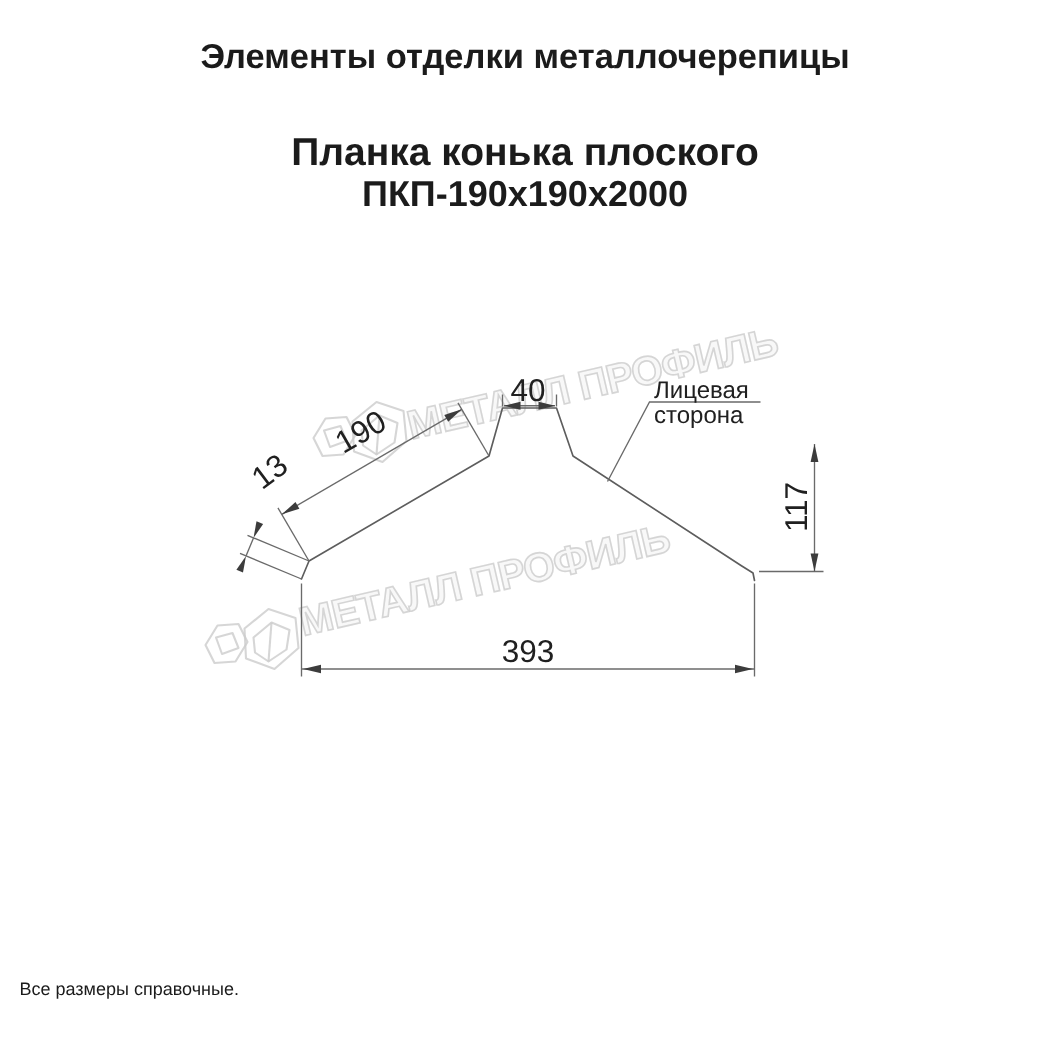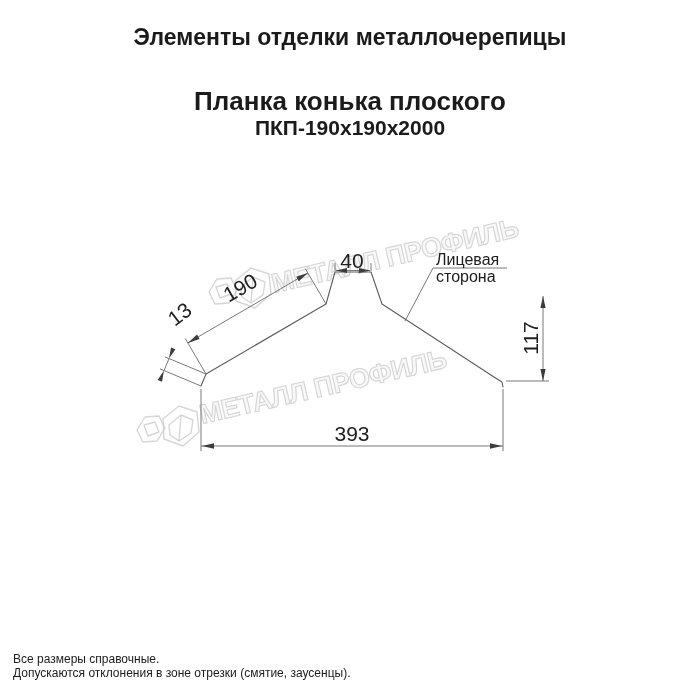--- a/index.html
+++ b/index.html
@@ -4,21 +4,21 @@
 <style>
   html,body { margin:0; padding:0; }
   body {
     width:700px; height:700px; position:relative; overflow:hidden;
     background:#ffffff; font-family:"Liberation Sans", sans-serif;
   }
   .title { position:absolute; left:0; width:700px; text-align:center;
            color:#1b1b1b; font-weight:bold; margin:0; }
   #t1 { top:24px;  font-size:23px; }
   #t2 { top:86px;  font-size:26px; }
-  #t3 { top:116px; font-size:21px; }
+  #t3 { top:116px; font-size:24px; }
   #diagram { position:absolute; left:0; top:0; }
   .footnotes { position:absolute; left:13px; top:652px; font-size:12px;
                line-height:14px; color:#1b1b1b; }
   
   .pl  { fill:none; stroke:#5d5d5d; stroke-width:1.1; stroke-linejoin:round; stroke-linecap:round; }
   .dl  { fill:none; stroke:#6a6a6a; stroke-width:0.9; }
   .ar  { fill:#3c3c3c; stroke:none; }
   .dt  { font-size:21px; fill:#202020; }
   .lt  { font-size:16px; fill:#202020; }
   .wmt { font-size:27px; font-weight:bold; letter-spacing:-0.5px;
@@ -102,14 +102,13 @@
 
   <g>
     <polyline class="dl" points="405,321 433,268 507,268"></polyline>
     <text class="lt" x="436" y="265">Лицевая</text>
     <text class="lt" x="436" y="282">сторона</text>
   </g>
 </svg>
 
 <div class="footnotes">
   <div>Все размеры справочные.</div>
-  <div>Допускаются отклонения в зоне отрезки (смятие, заусенцы).</div>
 </div>
 
 </body></html>

